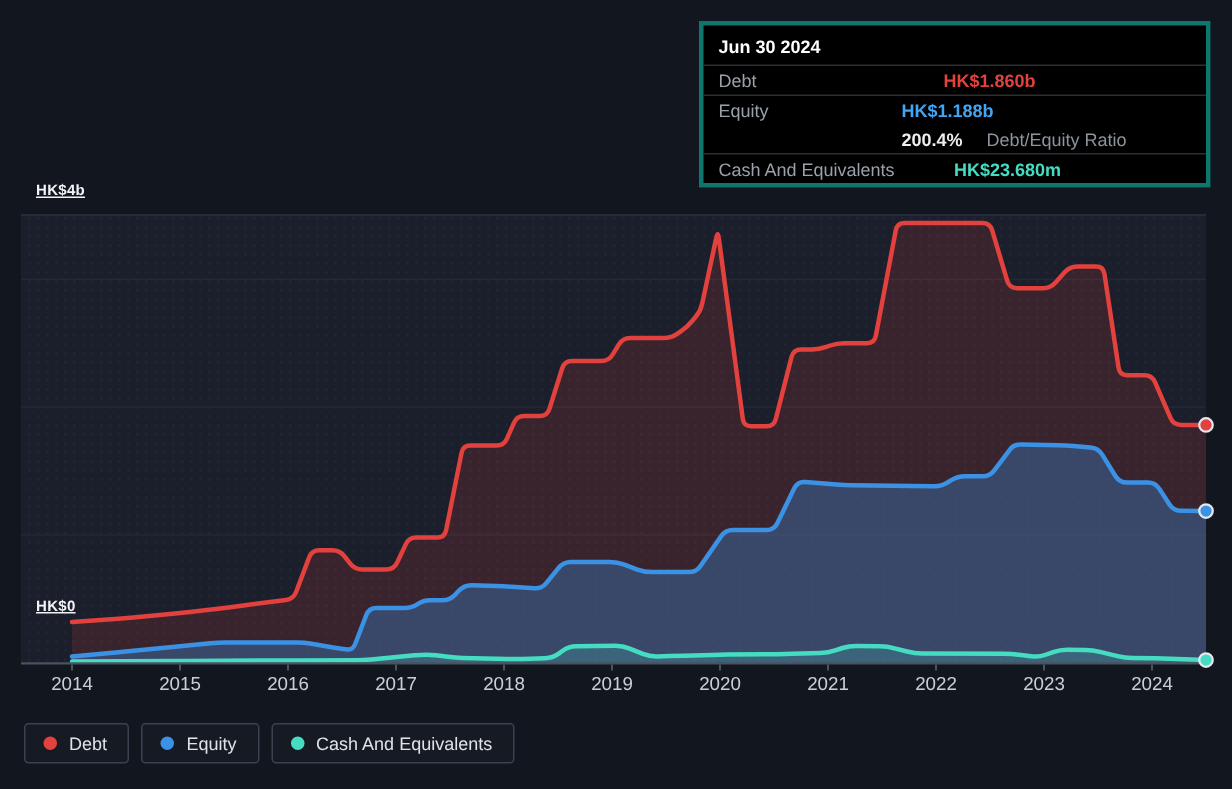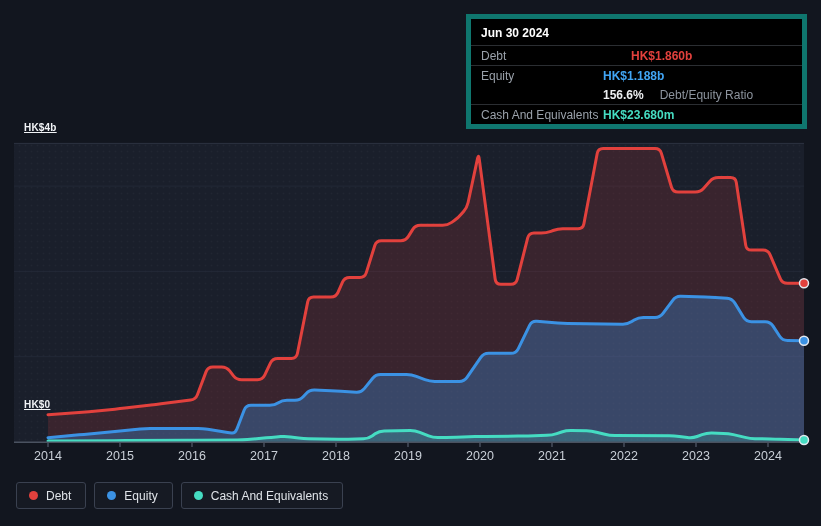--- a/index.html
+++ b/index.html
@@ -13,21 +13,21 @@
   .ylab {
     position:absolute; left:24px; color:#f1f3f6; font-size:10px; font-weight:700;
     letter-spacing:0.2px;
     text-decoration:underline;
   }
   .ylab.top { top:122px; }
   .ylab.zero { top:399px; }
 
   .tooltip {
     position:absolute; left:466px; top:14px; width:341px; box-sizing:border-box;
-    background:#000000; border:5px solid #0f766e; font-size:12px; color:#fff;
+    background:#000000; border:3px solid #0f766e; font-size:12px; color:#fff;
   }
   .tt-title { padding:7px 10px 5px 10px; font-weight:700; color:#ffffff;
     border-bottom:1px solid #2b2e32; }
   .tt-row { display:flex; align-items:baseline; padding:3px 10px 2px 10px; line-height:14px; }
   .tt-row.sep { border-bottom:1px solid #2b2e32; }
   .tt-label { display:inline-block; width:122px; flex:none; color:#9aa1aa; white-space:nowrap; }
   .tt-value { font-weight:700; white-space:nowrap; }
   .tt-ratio-bold { font-weight:700; color:#eceef0; }
   .tt-ratio-rest { color:#8d949e; margin-left:16px; }
 
@@ -99,26 +99,26 @@
       <span class="tt-label">Debt</span>
       <span class="tt-value" style="color: rgb(226, 65, 61); margin-left: 28px;">HK$1.860b</span>
     </div>
     <div class="tt-row">
       <span class="tt-label">Equity</span>
       <span class="tt-value" style="color: rgb(65, 165, 244);">HK$1.188b</span>
     </div>
     <div class="tt-row sep">
       <span class="tt-label"></span>
       <span>
-        <span class="tt-ratio-bold">156.6%</span><span class="tt-ratio-rest">Debt/Equity Ratio</span>
+        <span class="tt-ratio-bold">200.4%</span><span class="tt-ratio-rest">Debt/Equity Ratio</span>
       </span>
     </div>
     <div class="tt-row">
       <span class="tt-label">Cash And Equivalents</span>
-      <span class="tt-value" style="color: rgb(69, 220, 194);">HK$23.680m</span>
+      <span class="tt-value" style="color: rgb(69, 220, 194); margin-left: 35px;">HK$23.680m</span>
     </div>
   </div>
 
   <div class="legend">
     <div class="chip">
       <span class="dot" style="background: rgb(226, 65, 61);"></span>
       <span>Debt</span>
     </div>
     <div class="chip">
       <span class="dot" style="background: rgb(59, 146, 228);"></span>

